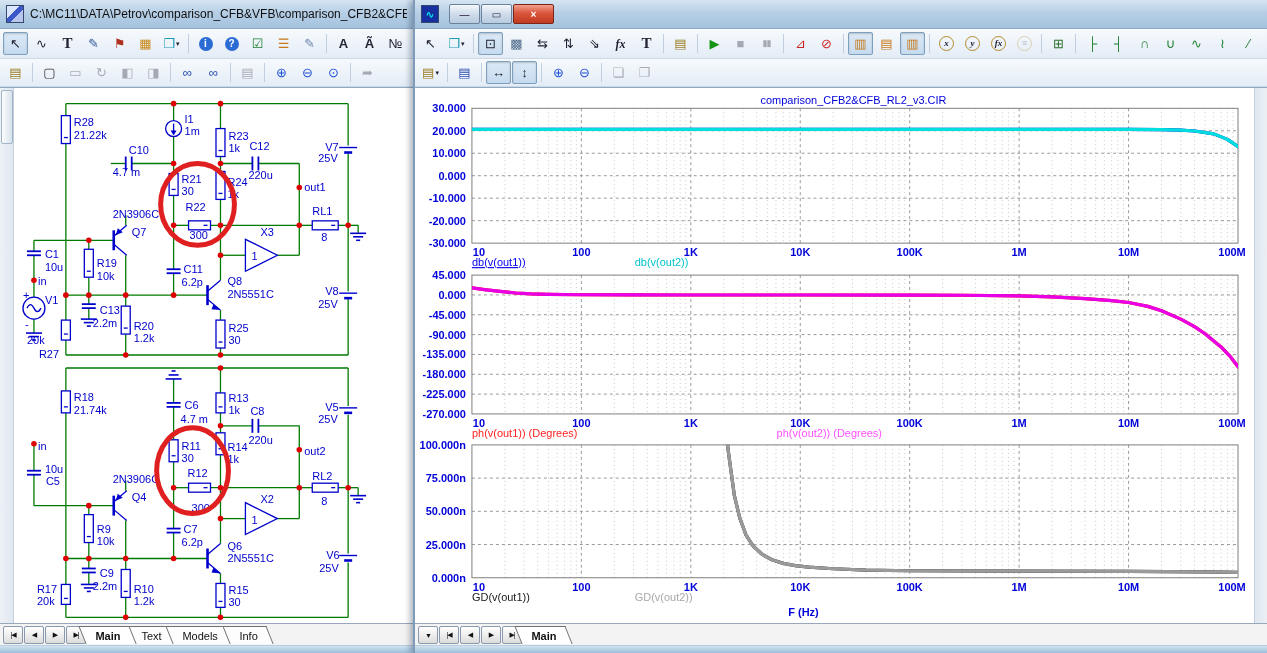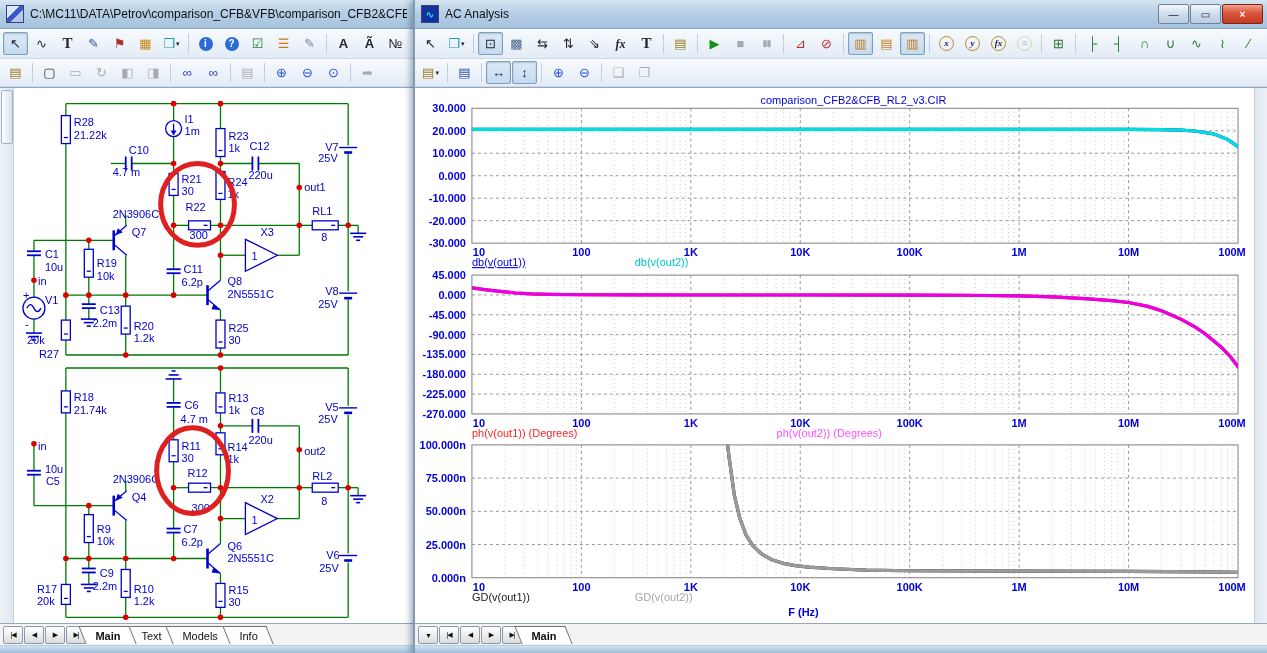--- a/index.html
+++ b/index.html
@@ -522,21 +522,20 @@
           <span>Info</span>
         </div>
         <div class="tabfill"></div>
       </div>
     <div class="bottomstrip"></div>
   </div>
 
   <div class="window" id="win-right">
     <div class="titlebar">
       <span class="app-icon ana">∿</span>
-      <span class="title-text">AC Analysis</span>
       <span class="winbtns" id="ac-winbtns">
           <span class="wbtn">—</span>
           <span class="wbtn">▭</span>
           <span class="wbtn close">×</span>
         </span>
     </div>
     <div class="toolbar r1" id="tb-right1">
         <div class="tb" title="select-tool">
           <span class="glyph">↖</span>
         </div>

